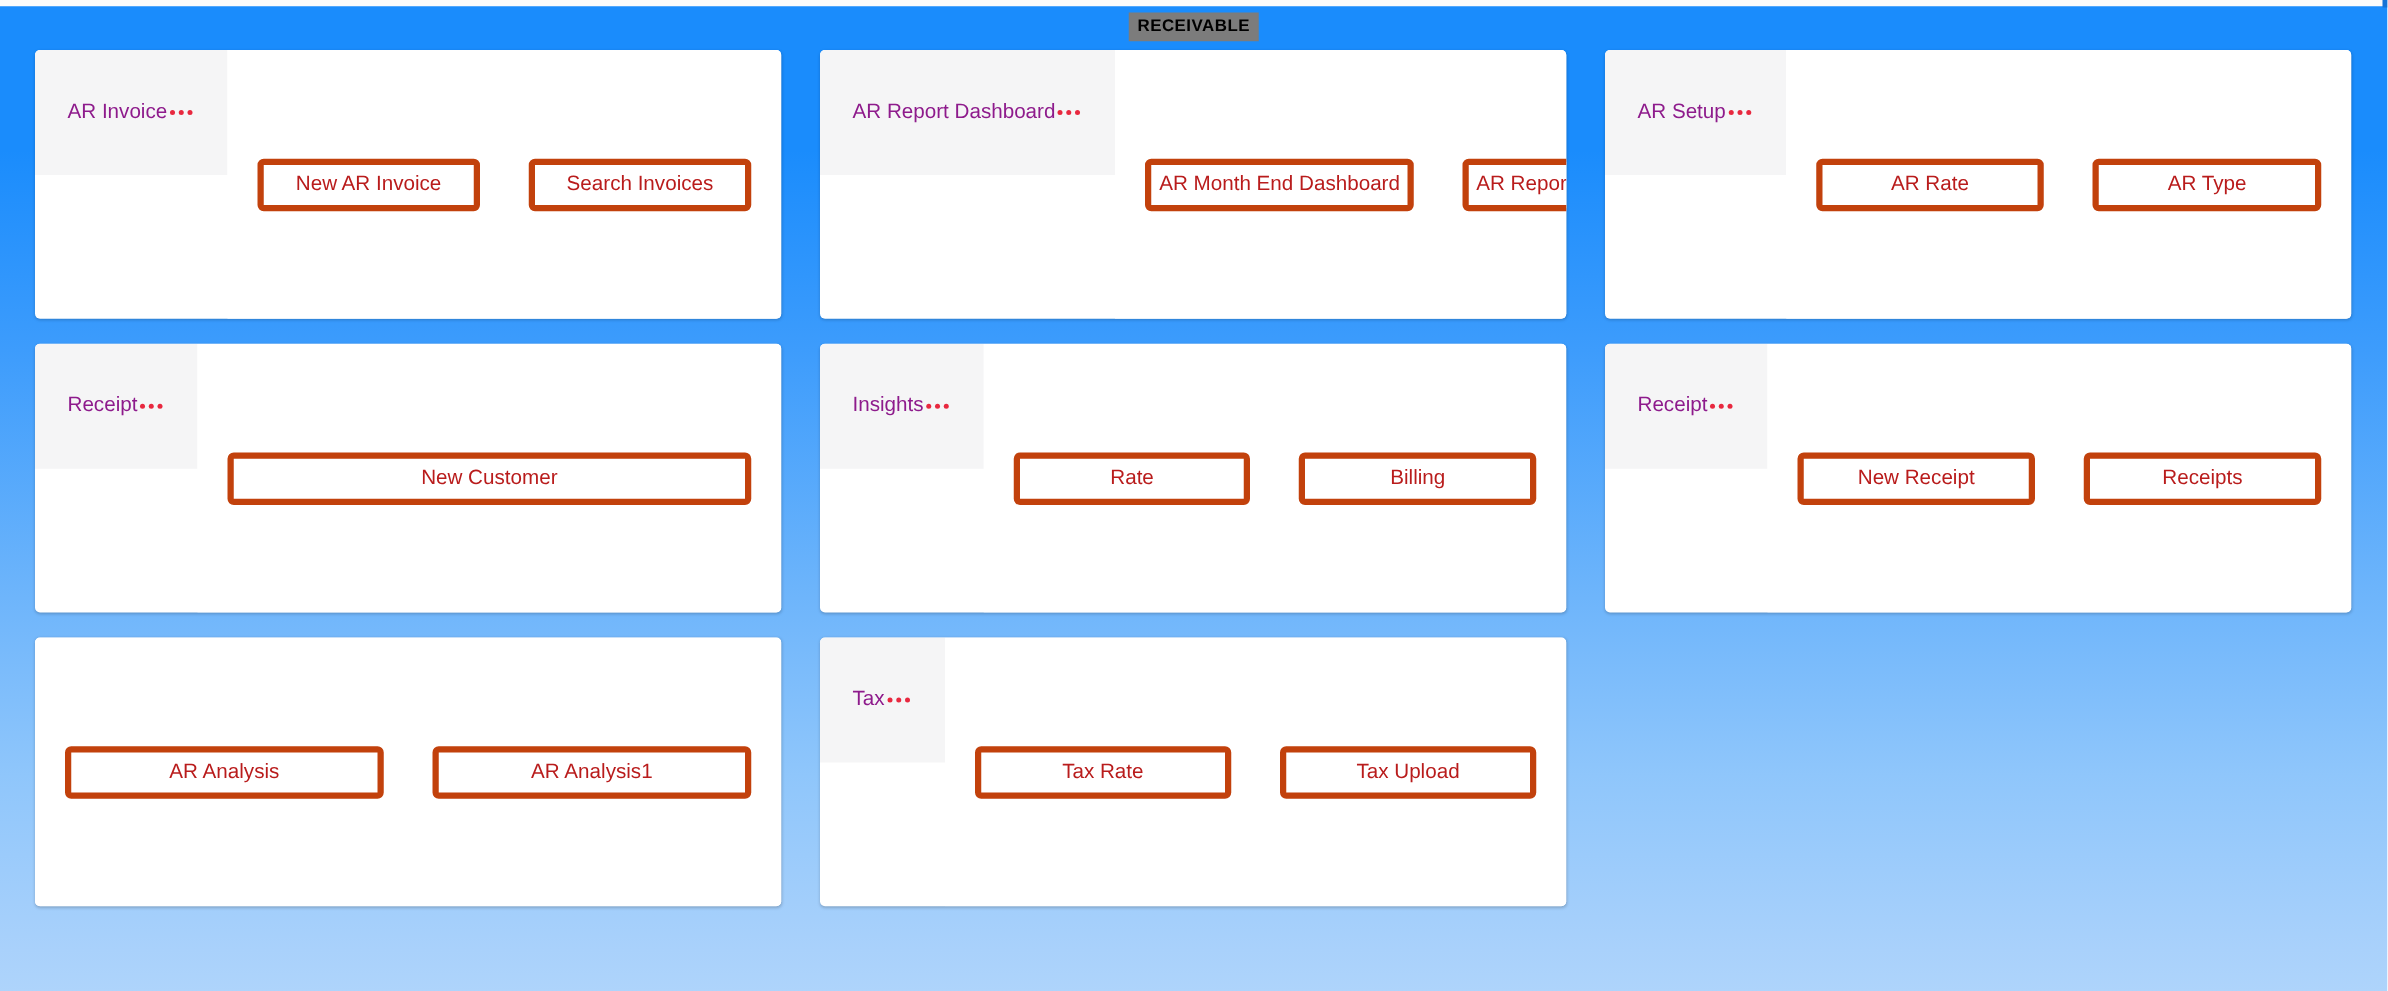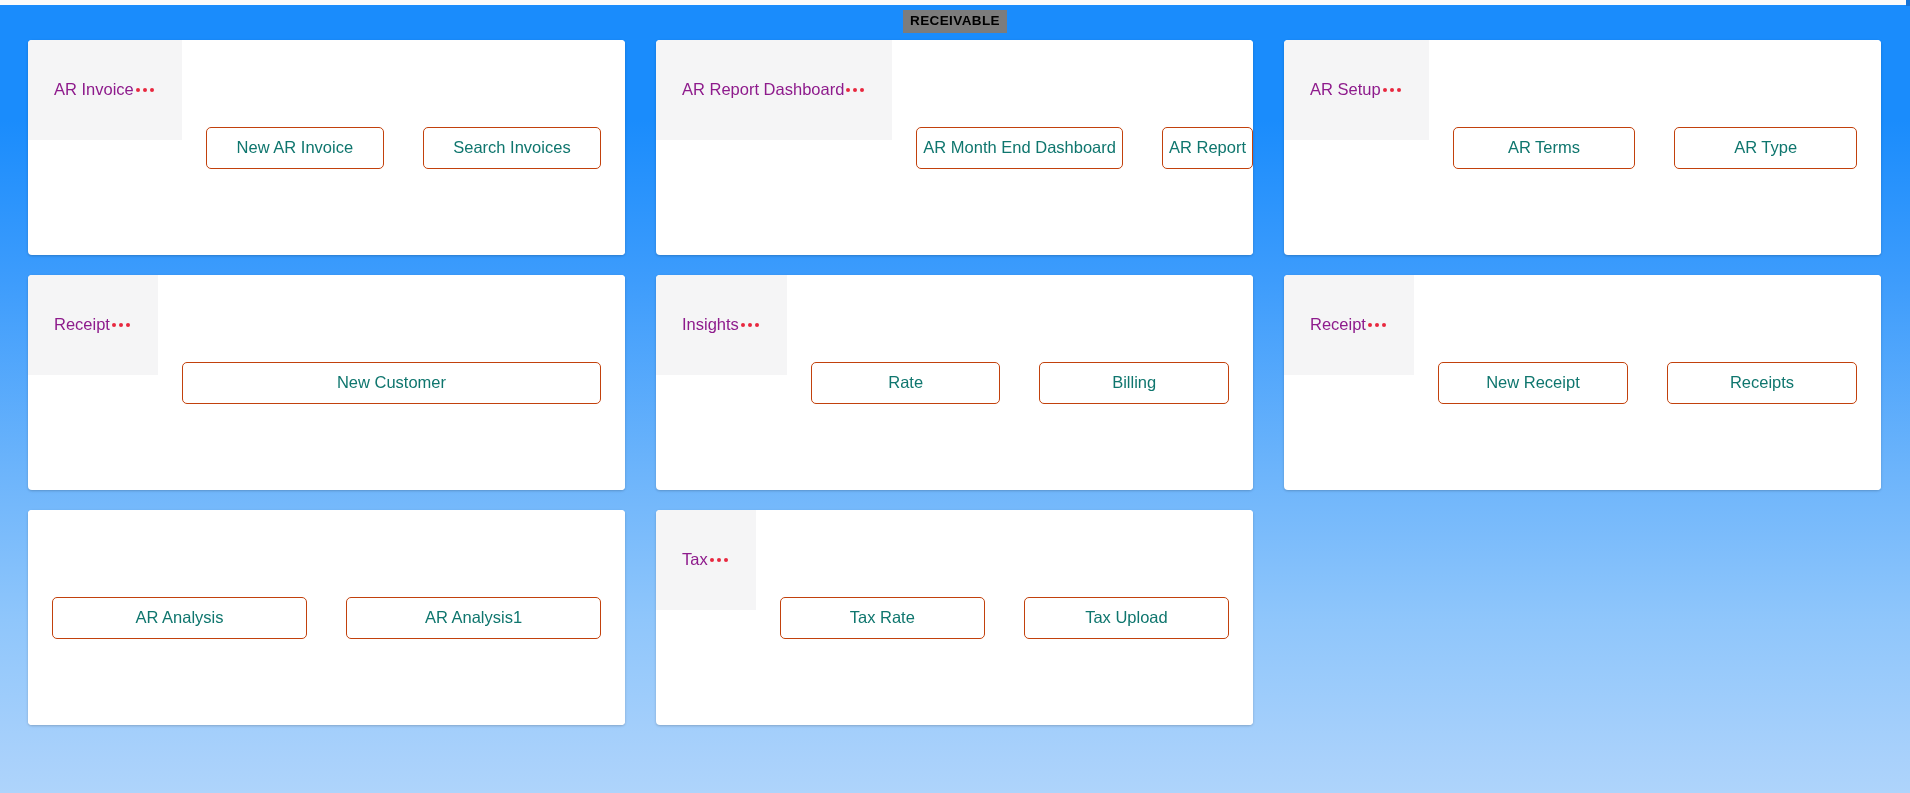--- a/index.html
+++ b/index.html
@@ -129,23 +129,23 @@
     display: flex;
     align-items: center;
     gap: 39px;
     padding: 0 24px;
   }
 
   .action-btn {
     flex: 1;
     height: 42px;
     background: #ffffff;
-    border: 1px solid #c2410c;
+    border: 5px solid #c2410c;
     border-radius: 5px;
-    color: #0f766e;
+    color: #b91c1c;
     font-size: 16.5px;
     font-family: "Liberation Sans", sans-serif;
     font-weight: normal;
     line-height: 1;
     cursor: pointer;
     display: flex;
     align-items: center;
     justify-content: center;
     white-space: nowrap;
     padding: 0 6px;
@@ -195,21 +195,21 @@
       <div class="card">
         <div class="card-header">
           <span class="card-title">AR Setup</span>
           <span class="card-menu" title="More options">
             <span class="dot"></span>
             <span class="dot"></span>
             <span class="dot"></span>
           </span>
         </div>
         <div class="card-body">
-          <button class="action-btn">AR Terms</button>
+          <button class="action-btn">AR Rate</button>
           <button class="action-btn">AR Type</button>
         </div>
       </div>
       <div class="card">
         <div class="card-header">
           <span class="card-title">Receipt</span>
           <span class="card-menu" title="More options">
             <span class="dot"></span>
             <span class="dot"></span>
             <span class="dot"></span>

